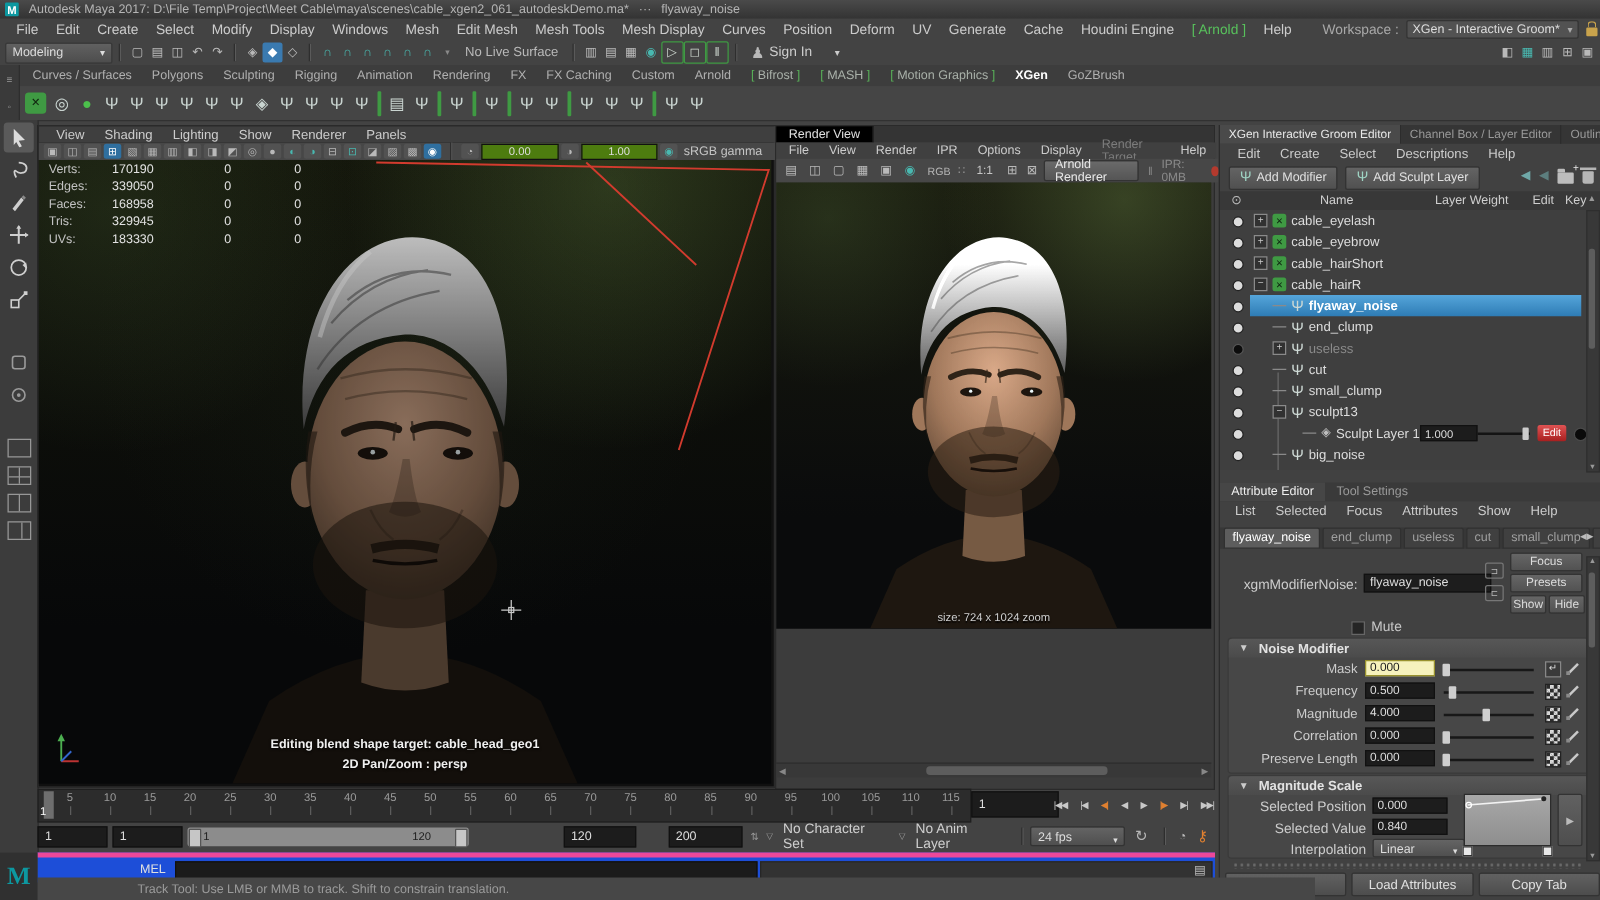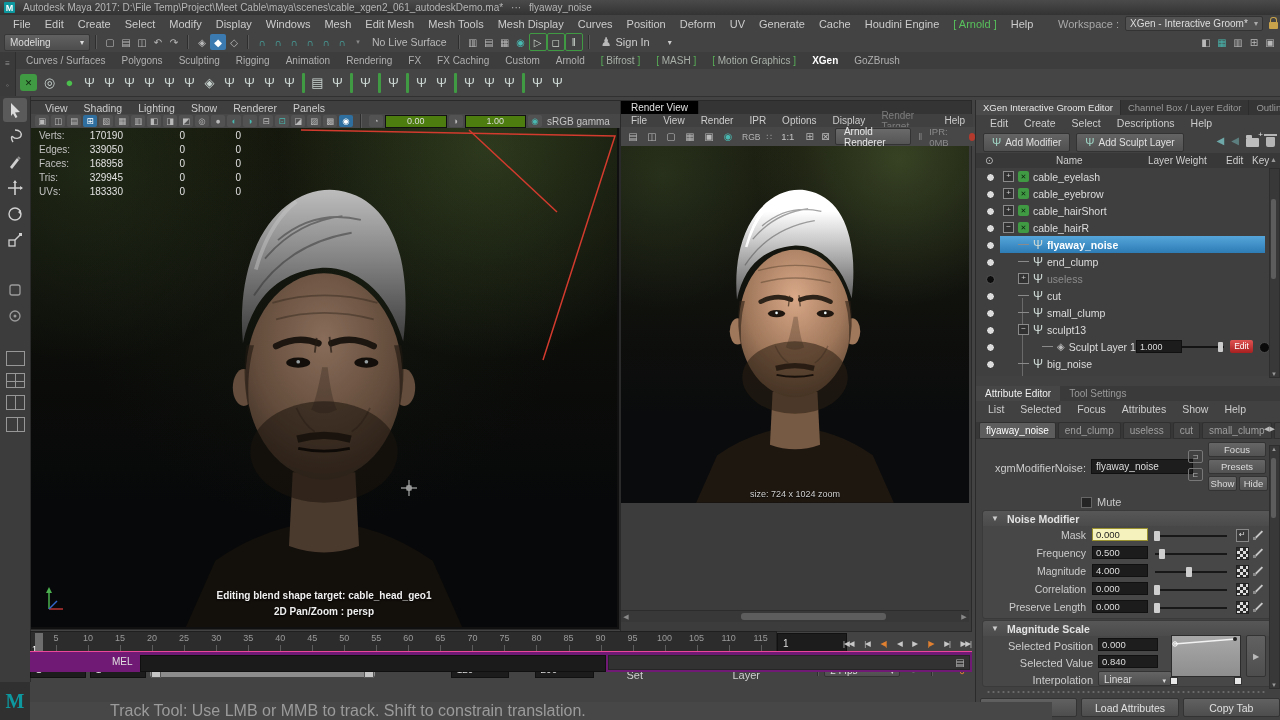--- a/index.html
+++ b/index.html
@@ -177,24 +177,24 @@
   #cflabel{position:absolute;left:1px;top:12px;color:#fff;font-size:9px}
   #framefield{left:777px;top:633px;width:58px;height:19px;background:#1c1c1c;border:1px solid #111;color:#ddd;font-size:10px;padding:0 5px;display:flex;align-items:center}
   #playback{left:840px;top:632px;width:130px;height:22px;justify-content:space-between;padding:0 2px}
   .pbtn{color:#c8c8c8;font-size:7.5px;letter-spacing:-1px;padding:2px 1px}
   .pbtn.org{color:#e08030}
   #rangerow{left:30px;top:658px;width:940px;height:22px;gap:0}
   .rfield{height:15px;background:#1c1c1c;border:1px solid #111;color:#ddd;font-size:10px;padding:0 5px;display:flex;align-items:center}
   #rangeslider{position:relative;width:226px;height:15px;background:#8c8c8c;border-radius:2px;margin:0 4px;color:#1e1e1e;font-size:9px}
   .rhandle{position:absolute;top:1px;width:8px;height:13px;background:#c6c6c6;border:1px solid #555;border-radius:1px}
   
-  #melrow{left:30px;top:651px;width:942px;height:20px;background:#701a75;border-top:1px solid #ec4899}
+  #melrow{left:30px;top:682px;width:942px;height:20px;background:#1d4ed8;border-top:4px solid #ec4899}
   #melinput{position:absolute;left:110px;top:3px;width:460px;height:13px;background:#1b1b1b;border:1px solid #101010}
   #melresult{position:absolute;left:578px;top:3px;width:360px;height:13px;background:#323232;border:1px solid #262626}
-  #helprow{left:30px;top:702px;width:942px;height:18px;background:#474747;color:#9b9b9b;font-size:16px;display:flex;align-items:center;padding-left:80px}
+  #helprow{left:30px;top:702px;width:942px;height:18px;background:#474747;color:#9b9b9b;font-size:10px;display:flex;align-items:center;padding-left:80px}
   #bl-logo{left:0;top:682px;width:30px;height:38px;background:#303030;display:flex;align-items:center;justify-content:center}
   .maya-m{font-size:20px;font-weight:bold;color:#0d98a0;font-family:"Liberation Serif","DejaVu Serif",serif}
   .redline{stroke:#d23b2e;stroke-width:1.5;fill:none}
 </style>
 </head>
 <body>
 
 <div id="app">
 
   <div id="titlebar" class="abs flex">

